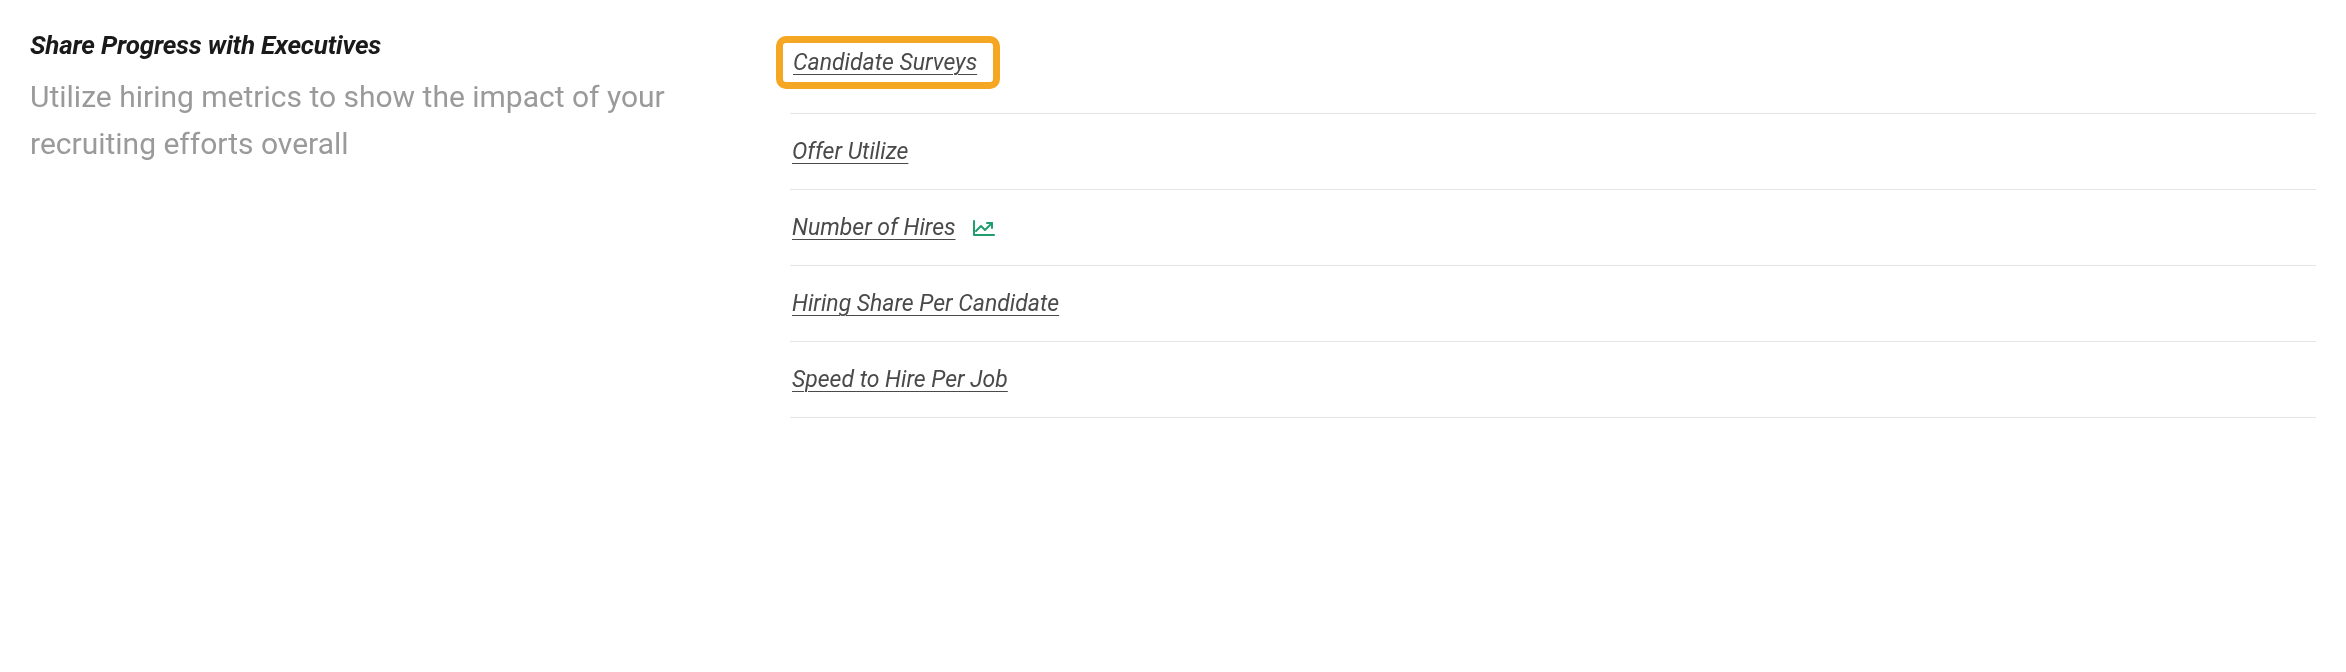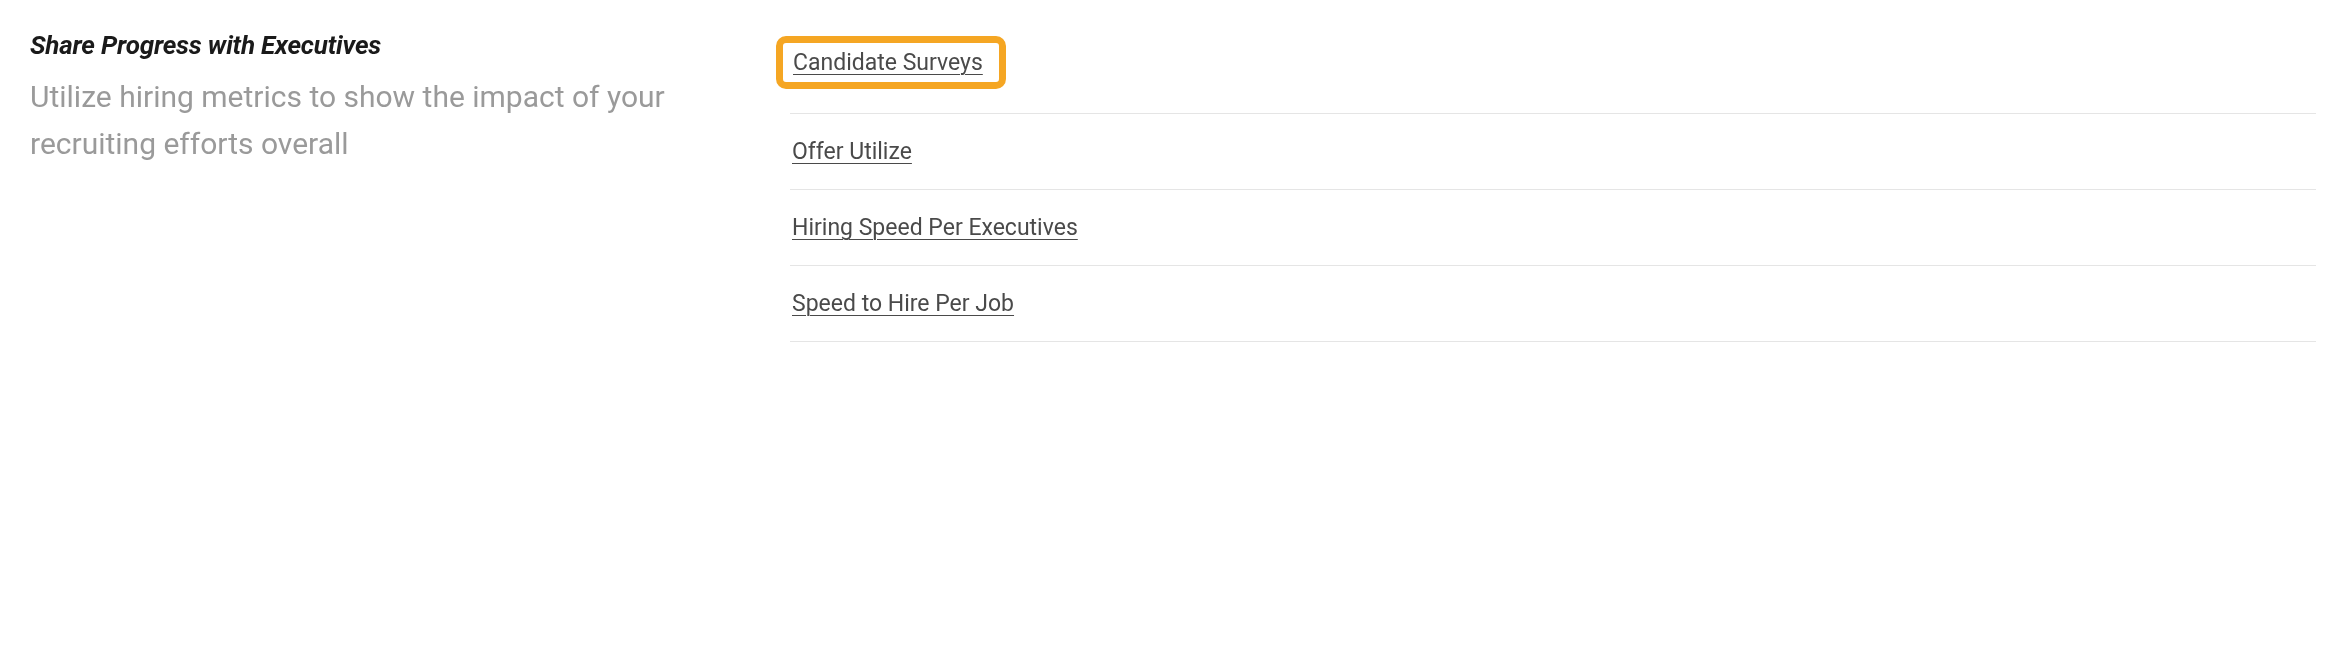--- a/index.html
+++ b/index.html
@@ -58,20 +58,21 @@
   .link-row.first {
     padding-top: 14px;
   }
   .link-text {
     font-size: 23px;
     color: #4a4a4a;
     text-decoration: underline;
     text-underline-offset: 4px;
     text-decoration-thickness: 1px;
     cursor: pointer;
+    font-style: italic;
   }
   .highlight-box {
     display: inline-flex;
     align-items: center;
     border: 7px solid #f5a623;
     border-radius: 10px;
     padding: 6px 16px 6px 10px;
     margin-left: -16px;
     margin-top: -8px;
   }
@@ -104,23 +105,33 @@
         <div class="link-row first">
           <span class="highlight-box">
             <a class="link-text">Candidate Surveys</a>
           </span>
         </div>
 
         <div class="link-row">
           <a class="link-text">Offer Utilize</a>
         </div>
 
+        <div class="link-row">
+          <a class="link-text">Number of Hires</a>
+          <span class="trend-icon">
+            <svg viewBox="0 0 24 18" fill="none" stroke="currentColor" stroke-width="2" stroke-linecap="round" stroke-linejoin="round">
+              <polyline points="2,2 2,16 22,16"></polyline>
+              <polyline points="4,12 9,7 13,11 20,4"></polyline>
+              <polyline points="15,4 20,4 20,9"></polyline>
+            </svg>
+          </span>
+        </div>
 
         <div class="link-row">
-          <a class="link-text">Hiring Speed Per Executives</a>
+          <a class="link-text">Hiring Share Per Candidate</a>
         </div>
 
         <div class="link-row">
           <a class="link-text">Speed to Hire Per Job</a>
         </div>
 
       </div>
     </div>
 
   </div>

